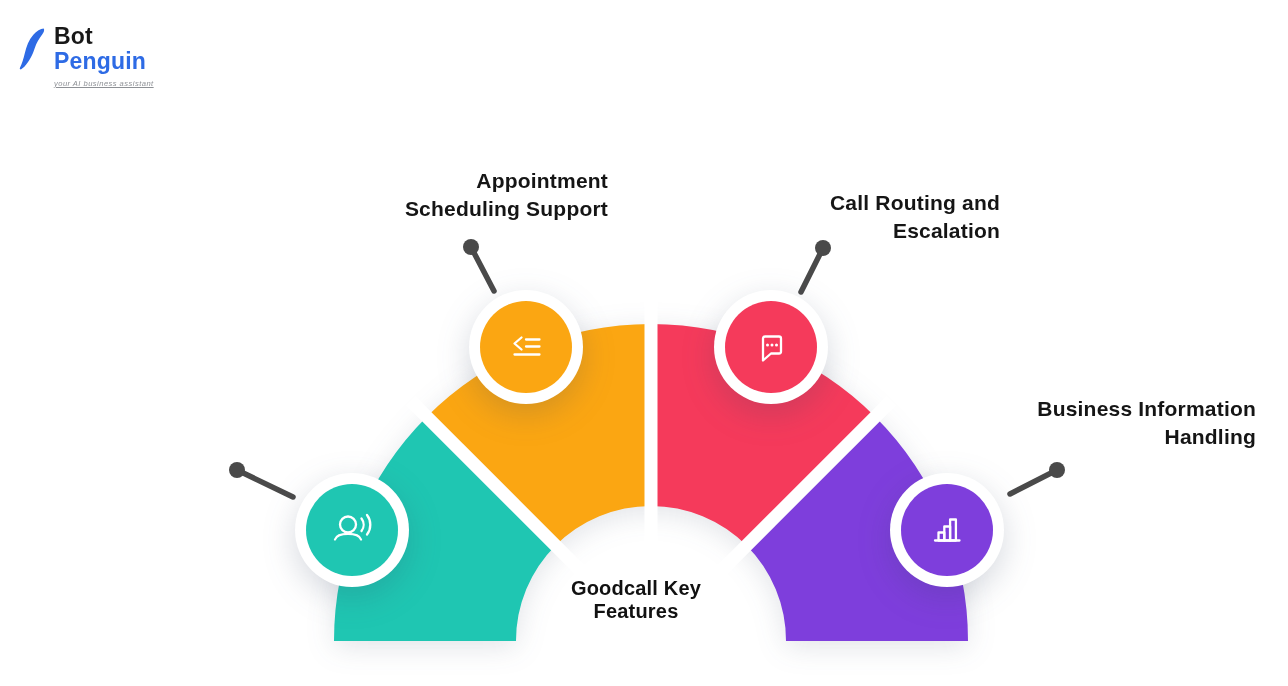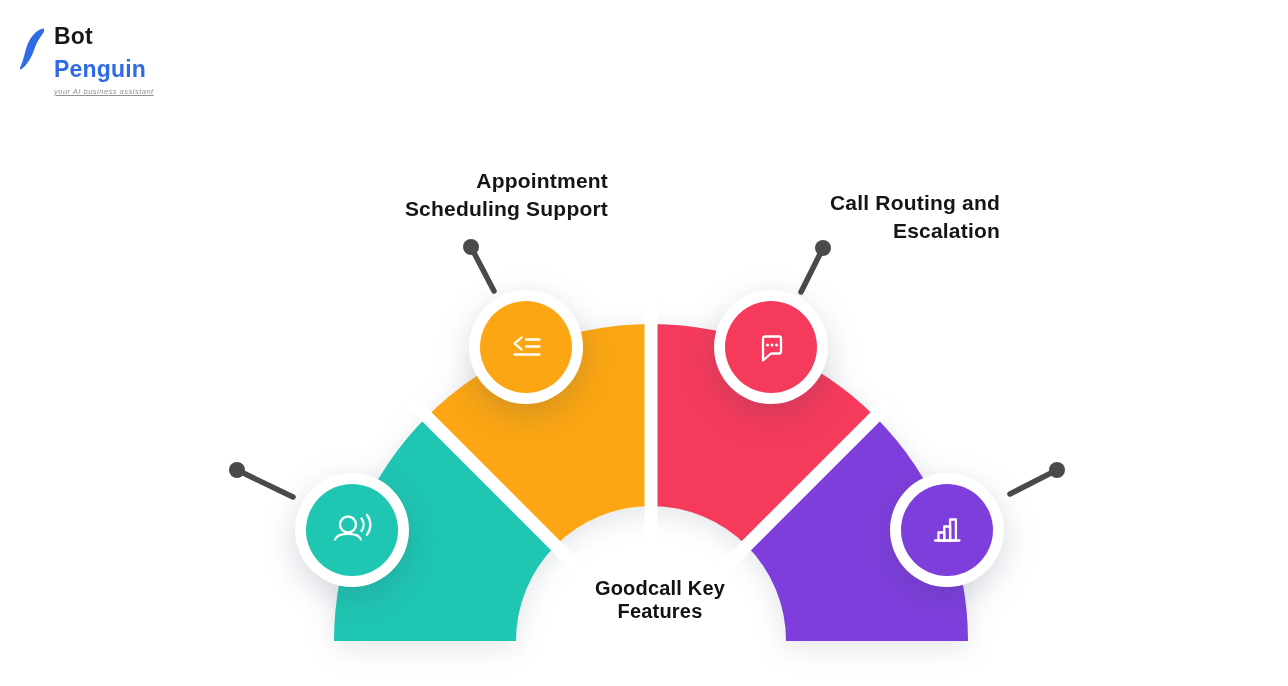--- a/index.html
+++ b/index.html
@@ -5,21 +5,21 @@
   html,body{margin:0;padding:0;background:#fff;}
   .canvas{
     position:relative;width:1288px;height:686px;background:#fff;overflow:hidden;
     font-family:"Liberation Sans","DejaVu Sans",sans-serif;
   }
   
   .logo{position:absolute;left:14px;top:14px;display:flex;align-items:flex-start;}
   .logo-glyph{width:36px;height:52px;margin-top:10px;}
   .logo-text{margin-left:4px;line-height:1;}
   .logo-bot{font-size:23px;font-weight:700;color:#181818;letter-spacing:.2px;display:block;margin-top:11px;}
-  .logo-penguin{font-size:23px;font-weight:700;color:#2E6BE5;letter-spacing:.2px;display:block;margin-top:10px;}
+  .logo-penguin{font-size:23px;font-weight:700;color:#2E6BE5;letter-spacing:.2px;display:block;margin-top:2px;}
   .logo-tag{font-size:7.6px;font-style:italic;color:#8d9095;letter-spacing:.45px;display:block;margin-top:7px;text-decoration:underline;}
   
   .diagram{position:absolute;left:0;top:0;width:1288px;height:686px;}
   .sectors{filter:drop-shadow(0 6px 14px rgba(50,65,95,.14));}
   .medallion-white{filter:drop-shadow(0 10px 16px rgba(50,65,95,.20));}
   .icon-stroke{fill:none;stroke:#fff;stroke-width:2.3;stroke-linecap:round;stroke-linejoin:round;}
   
   .feature-label{
     position:absolute;text-align:right;white-space:pre-line;
     font-size:21px;font-weight:700;color:#151515;line-height:28px;letter-spacing:.2px;
@@ -117,17 +117,19 @@
     </g>
   </svg>
 
 
   <div class="feature-label" style="left:288px;top:167px;width:320px;">Appointment
 Scheduling Support</div>
 
   <div class="feature-label" style="left:680px;top:167px;width:320px;margin-top:22px;">Call Routing and
 Escalation</div>
 
+  <div class="feature-label" style="left:936px;top:395px;width:320px;">Business Information
+Handling</div>
 
-  <div class="center-label" style="left:520px;top:577px;width:280px;">Goodcall Key
+  <div class="center-label" style="left:496px;top:577px;width:280px;">Goodcall Key
 Features</div>
 
 </div>
 
 </body></html>

